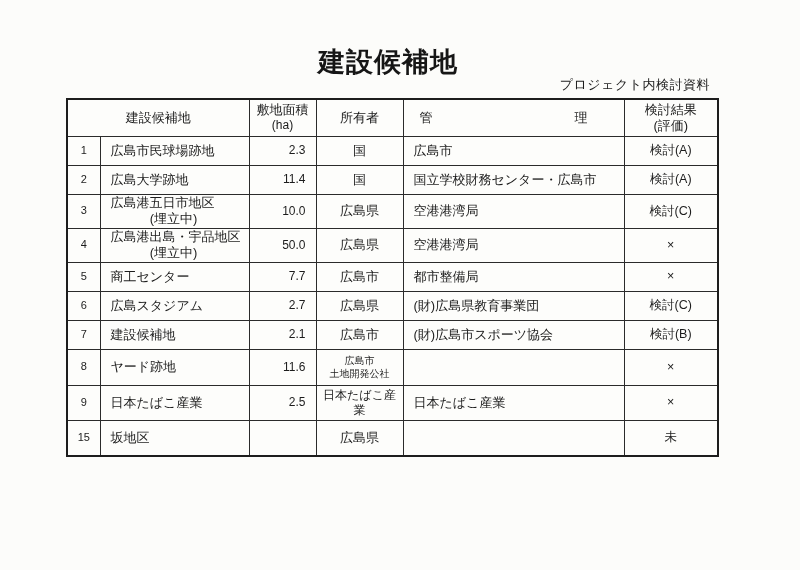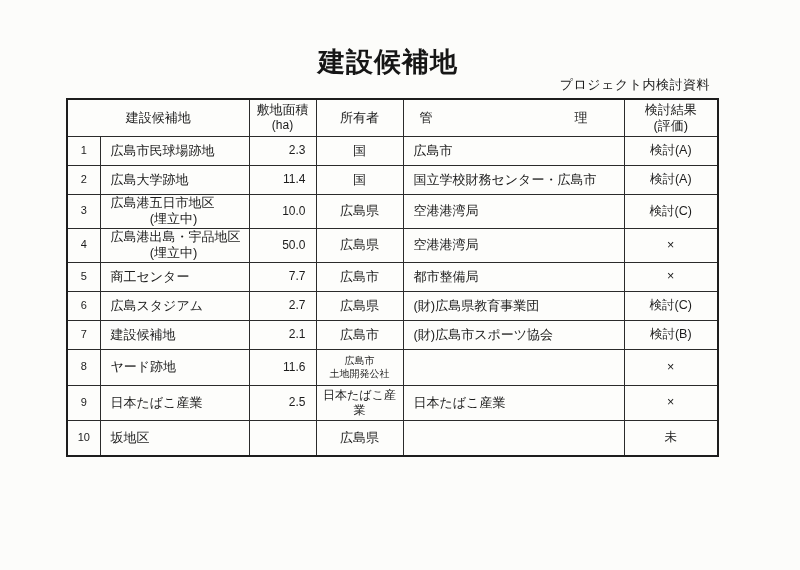--- a/index.html
+++ b/index.html
@@ -223,21 +223,21 @@
           <td class="col-no">9</td>
           <td class="col-site">
             <div>日本たばこ産業</div>
           </td>
           <td class="col-area">2.5</td>
           <td class="col-owner wrap">日本たばこ産業</td>
           <td class="col-mgmt">日本たばこ産業</td>
           <td class="col-result">×</td>
         </tr>
         <tr>
-          <td class="col-no">10</td>
+          <td class="col-no">15</td>
           <td class="col-site">
             <div>坂地区</div>
           </td>
           <td class="col-area"></td>
           <td class="col-owner">広島県</td>
           <td class="col-mgmt"></td>
           <td class="col-result">未</td>
         </tr>
       </tbody>
   </table>

